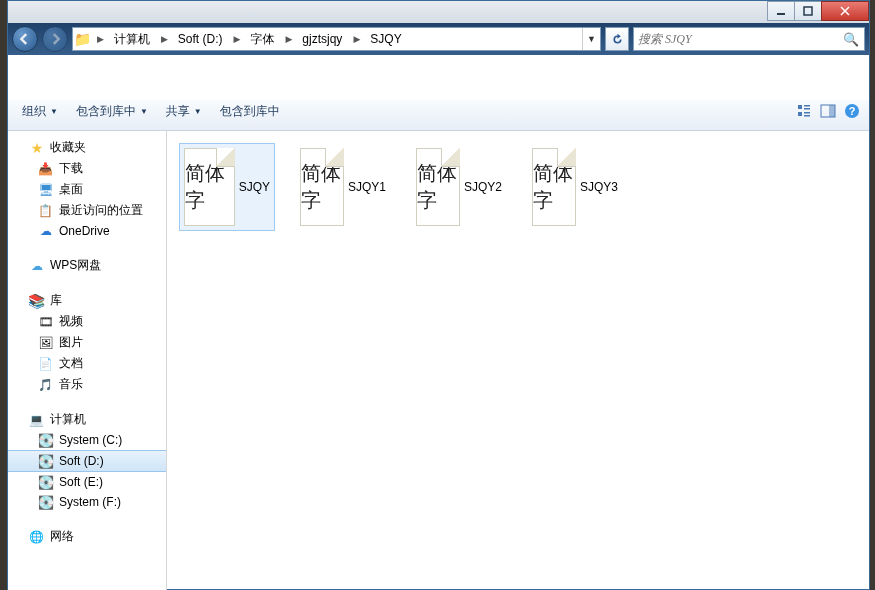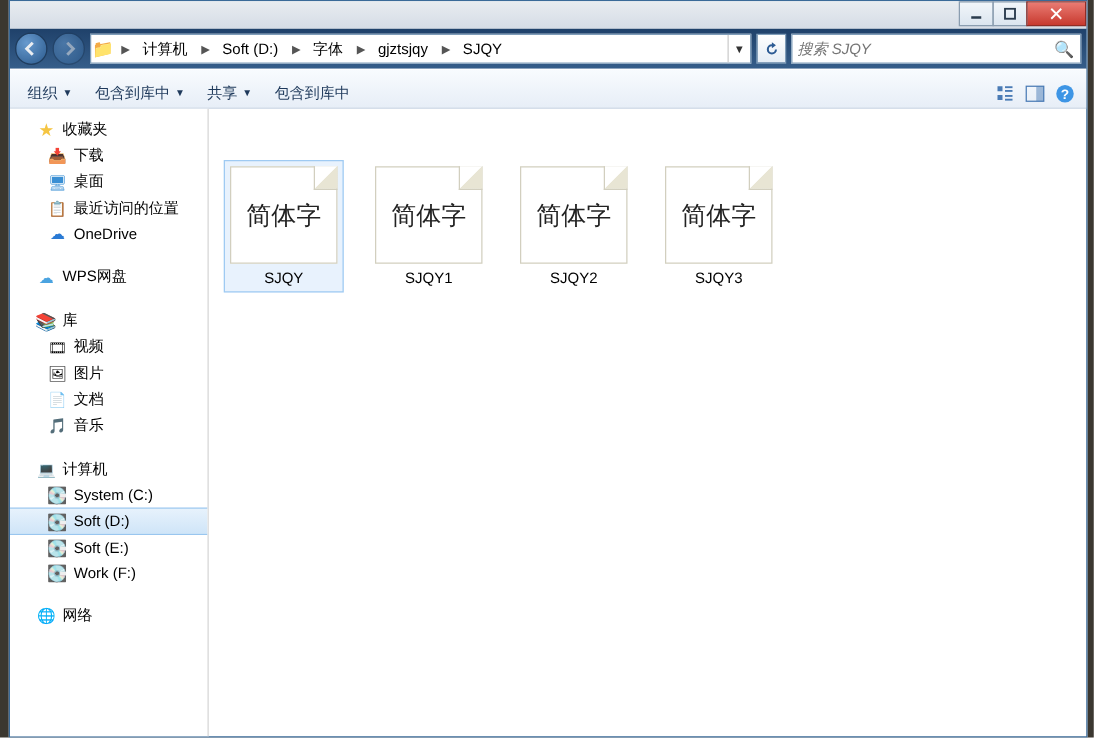--- a/index.html
+++ b/index.html
@@ -18,40 +18,40 @@
 .navbtn { width: 26px; height: 26px; border-radius: 50%; background: radial-gradient(circle at 35% 30%, #6fa3d8, #2a5a8e); border: 1px solid #1e3a5a; display: flex; align-items: center; justify-content: center; opacity: .9; }
 .navbtn.disabled { opacity: .5; }
 .navbtn svg { fill: #fff; }
 .crumbbar { flex: 1; height: 24px; background: #fff; border: 1px solid #7f9db9; display: flex; align-items: center; }
 .crumb-icon { width: 20px; display:flex; align-items:center; justify-content:center; }
 .crumb { padding: 0 6px; border-right: 1px solid transparent; height: 100%; display: flex; align-items: center; }
 .crumb-arrow { padding: 0 4px; color: #555; font-size: 9px; }
 .crumbbar-dd { width: 18px; display:flex; align-items:center; justify-content:center; font-size:9px; color:#333; border-left:1px solid #ccc; height:100%;}
 .refresh { width: 24px; height: 24px; border: 1px solid #7f9db9; background: linear-gradient(#fefefe, #e5edf5); display:flex; align-items:center; justify-content:center; }
 .searchbox { width: 232px; height: 24px; border: 1px solid #7f9db9; background: #fff; display: flex; align-items: center; padding: 0 4px; }
-.searchbox input { border: 0; outline: 0; flex: 1; font-style: italic; color: #4c1d95; font-size: 12px; font-family: Liberation Sans, sans-serif; }
+.searchbox input { border: 0; outline: 0; flex: 1; font-style: italic; color: #4c1d95; font-size: 12px; font-family: Liberation Serif, serif; }
 .searchbox .magnifier { color: #2c5b94; font-size: 13px; }
 
-.toolbar { height: 32px; background: linear-gradient(#f8fbfe, #e7eef7); border-top: 1px solid #fff; border-bottom: 1px solid #c7d4e3; display: flex; align-items: flex-end; padding: 0 6px; gap: 2px; color: #1e395b; }
+.toolbar { height: 32px; background: linear-gradient(#f8fbfe, #e7eef7); border-top: 1px solid #fff; border-bottom: 1px solid #c7d4e3; display: flex; align-items: flex-start; padding: 0 6px; gap: 2px; color: #1e395b; margin-top: 44px; }
 .tbtn { padding: 3px 8px; display: flex; align-items: center; gap: 4px; border-radius: 2px; }
 .tbtn .dd { font-size: 8px; }
 .toolbar-right { margin-left: auto; display: flex; gap: 2px; }
 .ticon { width: 22px; height: 22px; display:flex; align-items:center; justify-content:center; }
 
 .body { display: flex; height: calc(100% - 86px); }
 .side { width: 159px; border-right: 1px solid #d6d6d6; padding: 6px 0; overflow: hidden; background: #fff; }
 .tree-group { margin-bottom: 14px; }
 .tree-head { display: flex; align-items: center; gap: 5px; padding: 2px 6px; }
 .tree-head .exp { font-size: 9px; color: #555; width: 10px; }
 .tree-item { display: flex; align-items: center; gap: 5px; padding: 2px 6px 2px 30px; }
 .tree-item.selected { background: linear-gradient(#e7f2fc, #cfe5f8); border: 1px solid #99c6ef; border-left:0; border-right:0; }
 .ico { width: 16px; height: 16px; display: inline-flex; align-items: center; justify-content: center; }
 
 .content { flex: 1; padding: 12px; display: flex; align-content: flex-start; flex-wrap: wrap; gap: 24px 20px; }
-.file { width: 96px; display: flex; flex-direction: column; align-items: center; gap: 4px; padding: 4px; border: 1px solid transparent; margin-top: 29px; }
+.file { width: 96px; display: flex; flex-direction: row; align-items: center; gap: 4px; padding: 4px; border: 1px solid transparent; }
 .file.selected { background: #e8f2fd; border: 1px solid #9fcaf2; }
 .file-icon { width: 86px; height: 78px; background: #fff; border: 1px solid #d2cfbf; position: relative; display:flex; align-items:center; justify-content:center; font-size: 20px; font-family: "SimSun", serif; color: #222; }
 .file-icon::before { content:''; position:absolute; top:-1px; right:-1px; width:18px; height:18px; background: linear-gradient(135deg, #fff 48%, #e8e5d4 50%); border-left:1px solid #d2cfbf; border-bottom:1px solid #d2cfbf; }
 .file-label { font-size: 12px; color: #000; text-align: center; }
 
 
 .star{color:#f5c542;font-size:14px;}
 .folder{color:#f2c15a;font-size:14px;}
 .disk{color:#888;font-size:13px;}
 </style>
@@ -231,21 +231,21 @@
         <div class="tree-item selected">
             <span class="ico disk">💽</span>
             <span>Soft (D:)</span>
           </div>
         <div class="tree-item">
             <span class="ico disk">💽</span>
             <span>Soft (E:)</span>
           </div>
         <div class="tree-item">
             <span class="ico disk">💽</span>
-            <span>Work (F:)</span>
+            <span>System (F:)</span>
           </div>
       </div>
 
       <div class="tree-group">
         <div class="tree-head">
             <span class="exp"></span>
             <span class="ico">🌐</span>
             <span>网络</span>
           </div>
       </div>

